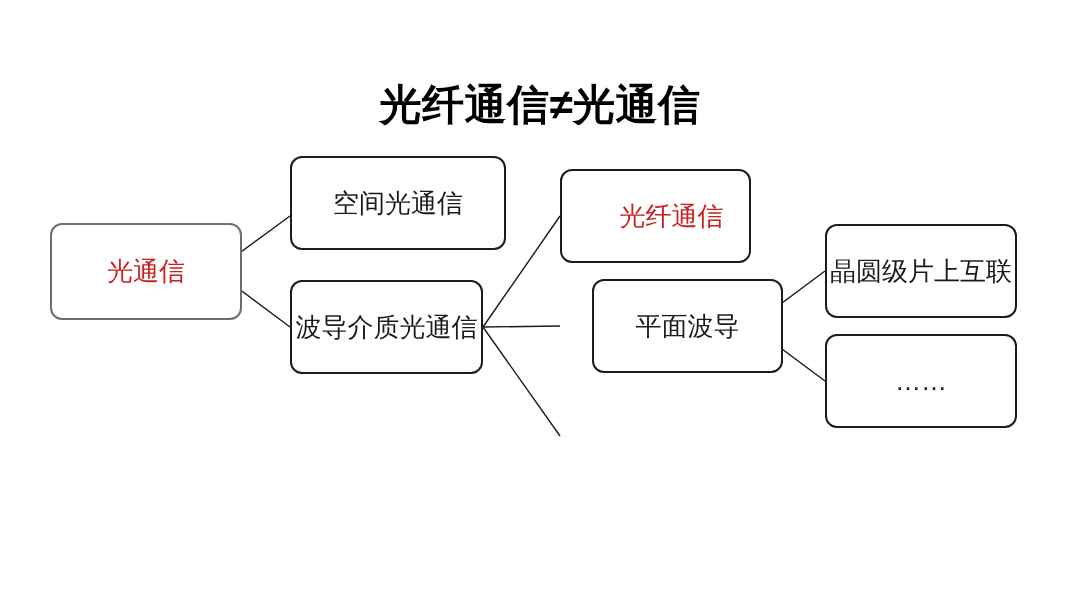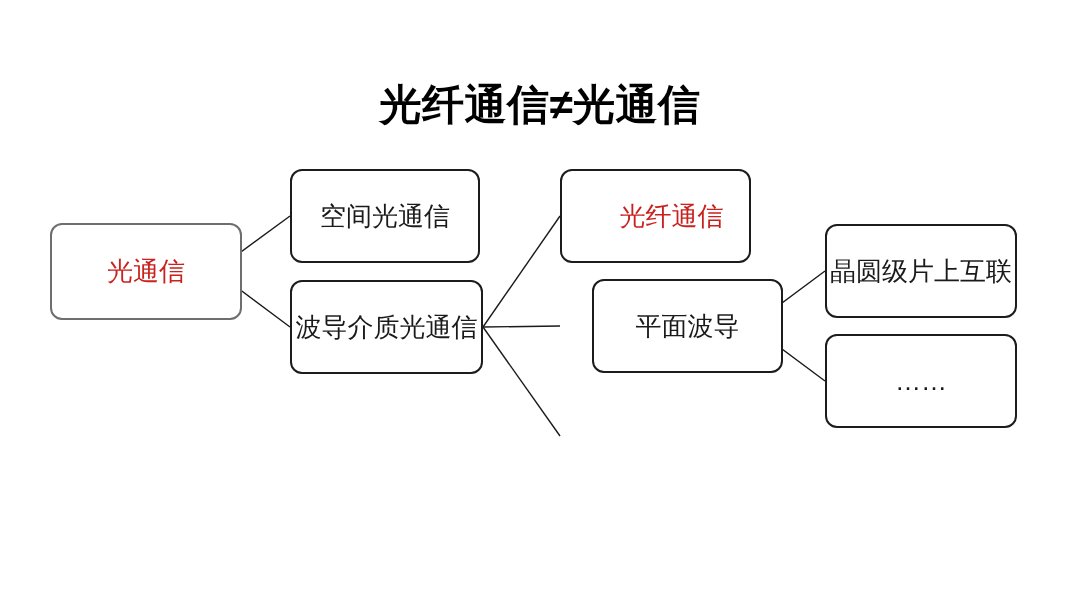--- a/index.html
+++ b/index.html
@@ -49,21 +49,21 @@
     justify-content: center;
     font-size: 26px;
     color: #1a1a1a;
     text-align: center;
   }
   .node.red-text { color: #c9211e; }
   .node.gray-border { border-color: #6e6e6e; margin-left: 27px; }
 
   
   #node-0 { left: 23px;  top: 223px; width: 192px; height: 97px; }
-  #node-1 { left: 290px; top: 169px; width: 190px; height: 94px; }
+  #node-1 { left: 290px; top: 156px; width: 216px; height: 94px; }
   #node-2 { left: 290px; top: 280px; width: 193px; height: 94px; }
   #node-3 { left: 560px; top: 169px; width: 191px; height: 94px; padding-left: 32px; }
   #node-4 { left: 592px; top: 279px; width: 191px; height: 94px; font-family: Liberation Serif, serif; }
   #node-5 { left: 560px; top: 389px; width: 191px; height: 94px; }
   #node-6 { left: 825px; top: 224px; width: 192px; height: 94px; align-items: center; }
   #node-7 { left: 825px; top: 334px; width: 192px; height: 94px; }
 </style>
 </head>
 <body>
 

